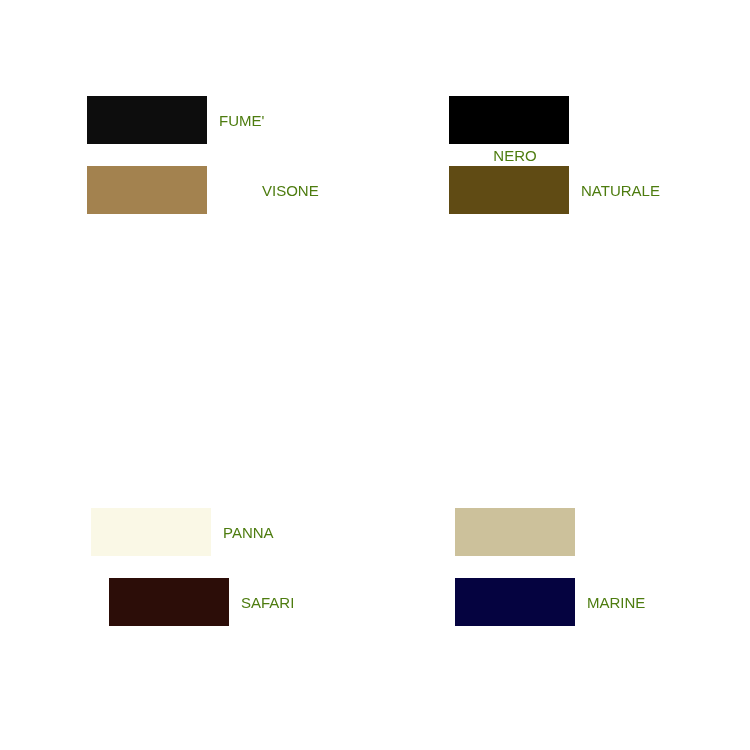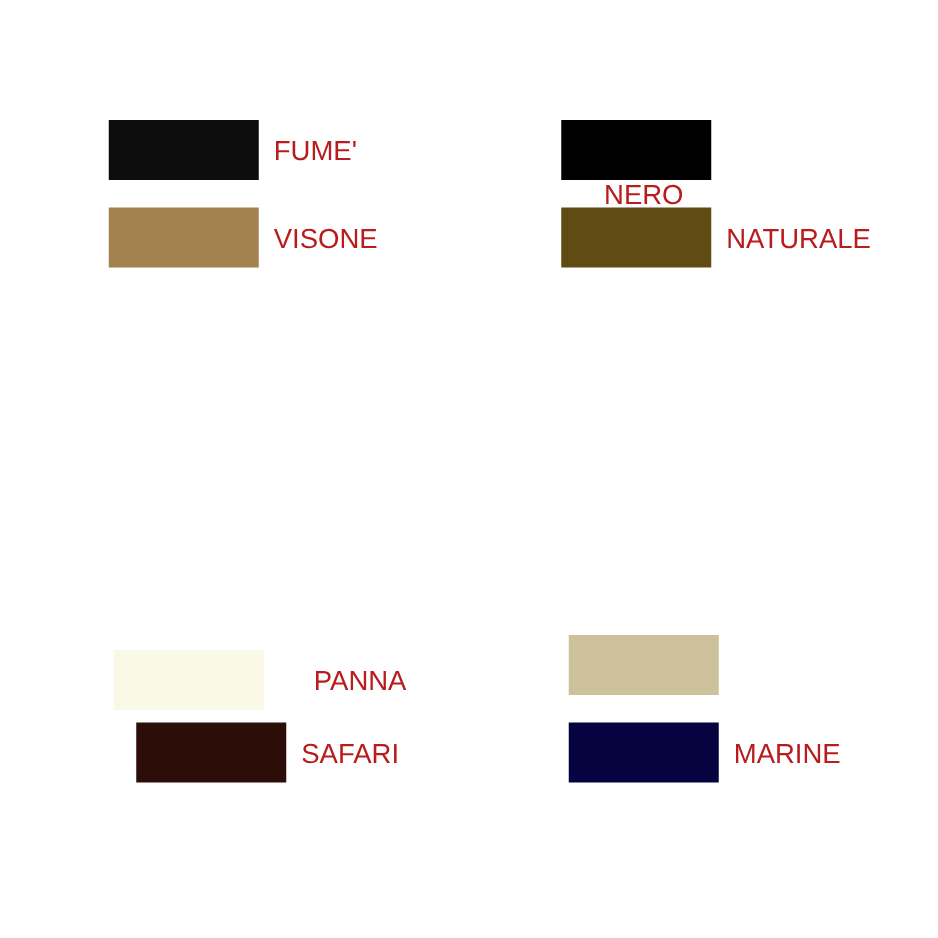--- a/index.html
+++ b/index.html
@@ -38,54 +38,54 @@
   .swatch-chip {
     width: 120px;
     height: 48px;
     flex: 0 0 auto;
     display: block;
   }
 
   .swatch-label {
     margin-left: 12px;
     font-family: "Liberation Sans", sans-serif;
-    font-size: 22px;
+    font-size: 15px;
     line-height: 23px;
-    color: #b91c1c;
+    color: #4d7c0f;
     white-space: nowrap;
     letter-spacing: 0px;
     flex: 0 0 auto;
   }
 </style>
 </head>
 <body style="background: rgb(255, 255, 255);">
 
 <div id="swatch-canvas">
     <div class="swatch-group" style="left: 87px; top: 96px;">
       <div class="swatch-row" style="top: 0px; left: 0px;">
         <div class="swatch-chip" style="background-color: rgb(13, 13, 13);"></div>
         <span class="swatch-label">FUME'</span>
       </div>
-      <div class="swatch-row" style="top: 70px; left: 0px;">
+      <div class="swatch-row" style="top: 70px; left: 0px; gap: 43px;">
         <div class="swatch-chip" style="background-color: rgb(163, 130, 79);"></div>
         <span class="swatch-label">VISONE</span>
       </div>
     </div>
     <div class="swatch-group" style="left: 449px; top: 96px;">
       <div class="swatch-row" style="top: 0px; left: 0px; flex-direction: column;">
         <div class="swatch-chip" style="background-color: rgb(0, 0, 0);"></div>
         <span class="swatch-label">NERO</span>
       </div>
       <div class="swatch-row" style="top: 70px; left: 0px;">
         <div class="swatch-chip" style="background-color: rgb(96, 75, 20);"></div>
         <span class="swatch-label">NATURALE</span>
       </div>
     </div>
     <div class="swatch-group" style="left: 91px; top: 508px;">
-      <div class="swatch-row" style="top: 12px; left: 0px; gap: 28px;">
+      <div class="swatch-row" style="top: 0px; left: 0px;">
         <div class="swatch-chip" style="background-color: rgb(250, 248, 230);"></div>
         <span class="swatch-label">PANNA</span>
       </div>
       <div class="swatch-row" style="top: 70px; left: 18px;">
         <div class="swatch-chip" style="background-color: rgb(44, 13, 8);"></div>
         <span class="swatch-label">SAFARI</span>
       </div>
     </div>
     <div class="swatch-group" style="left: 455px; top: 508px;">
       <div class="swatch-row" style="top: 0px; left: 0px;">

